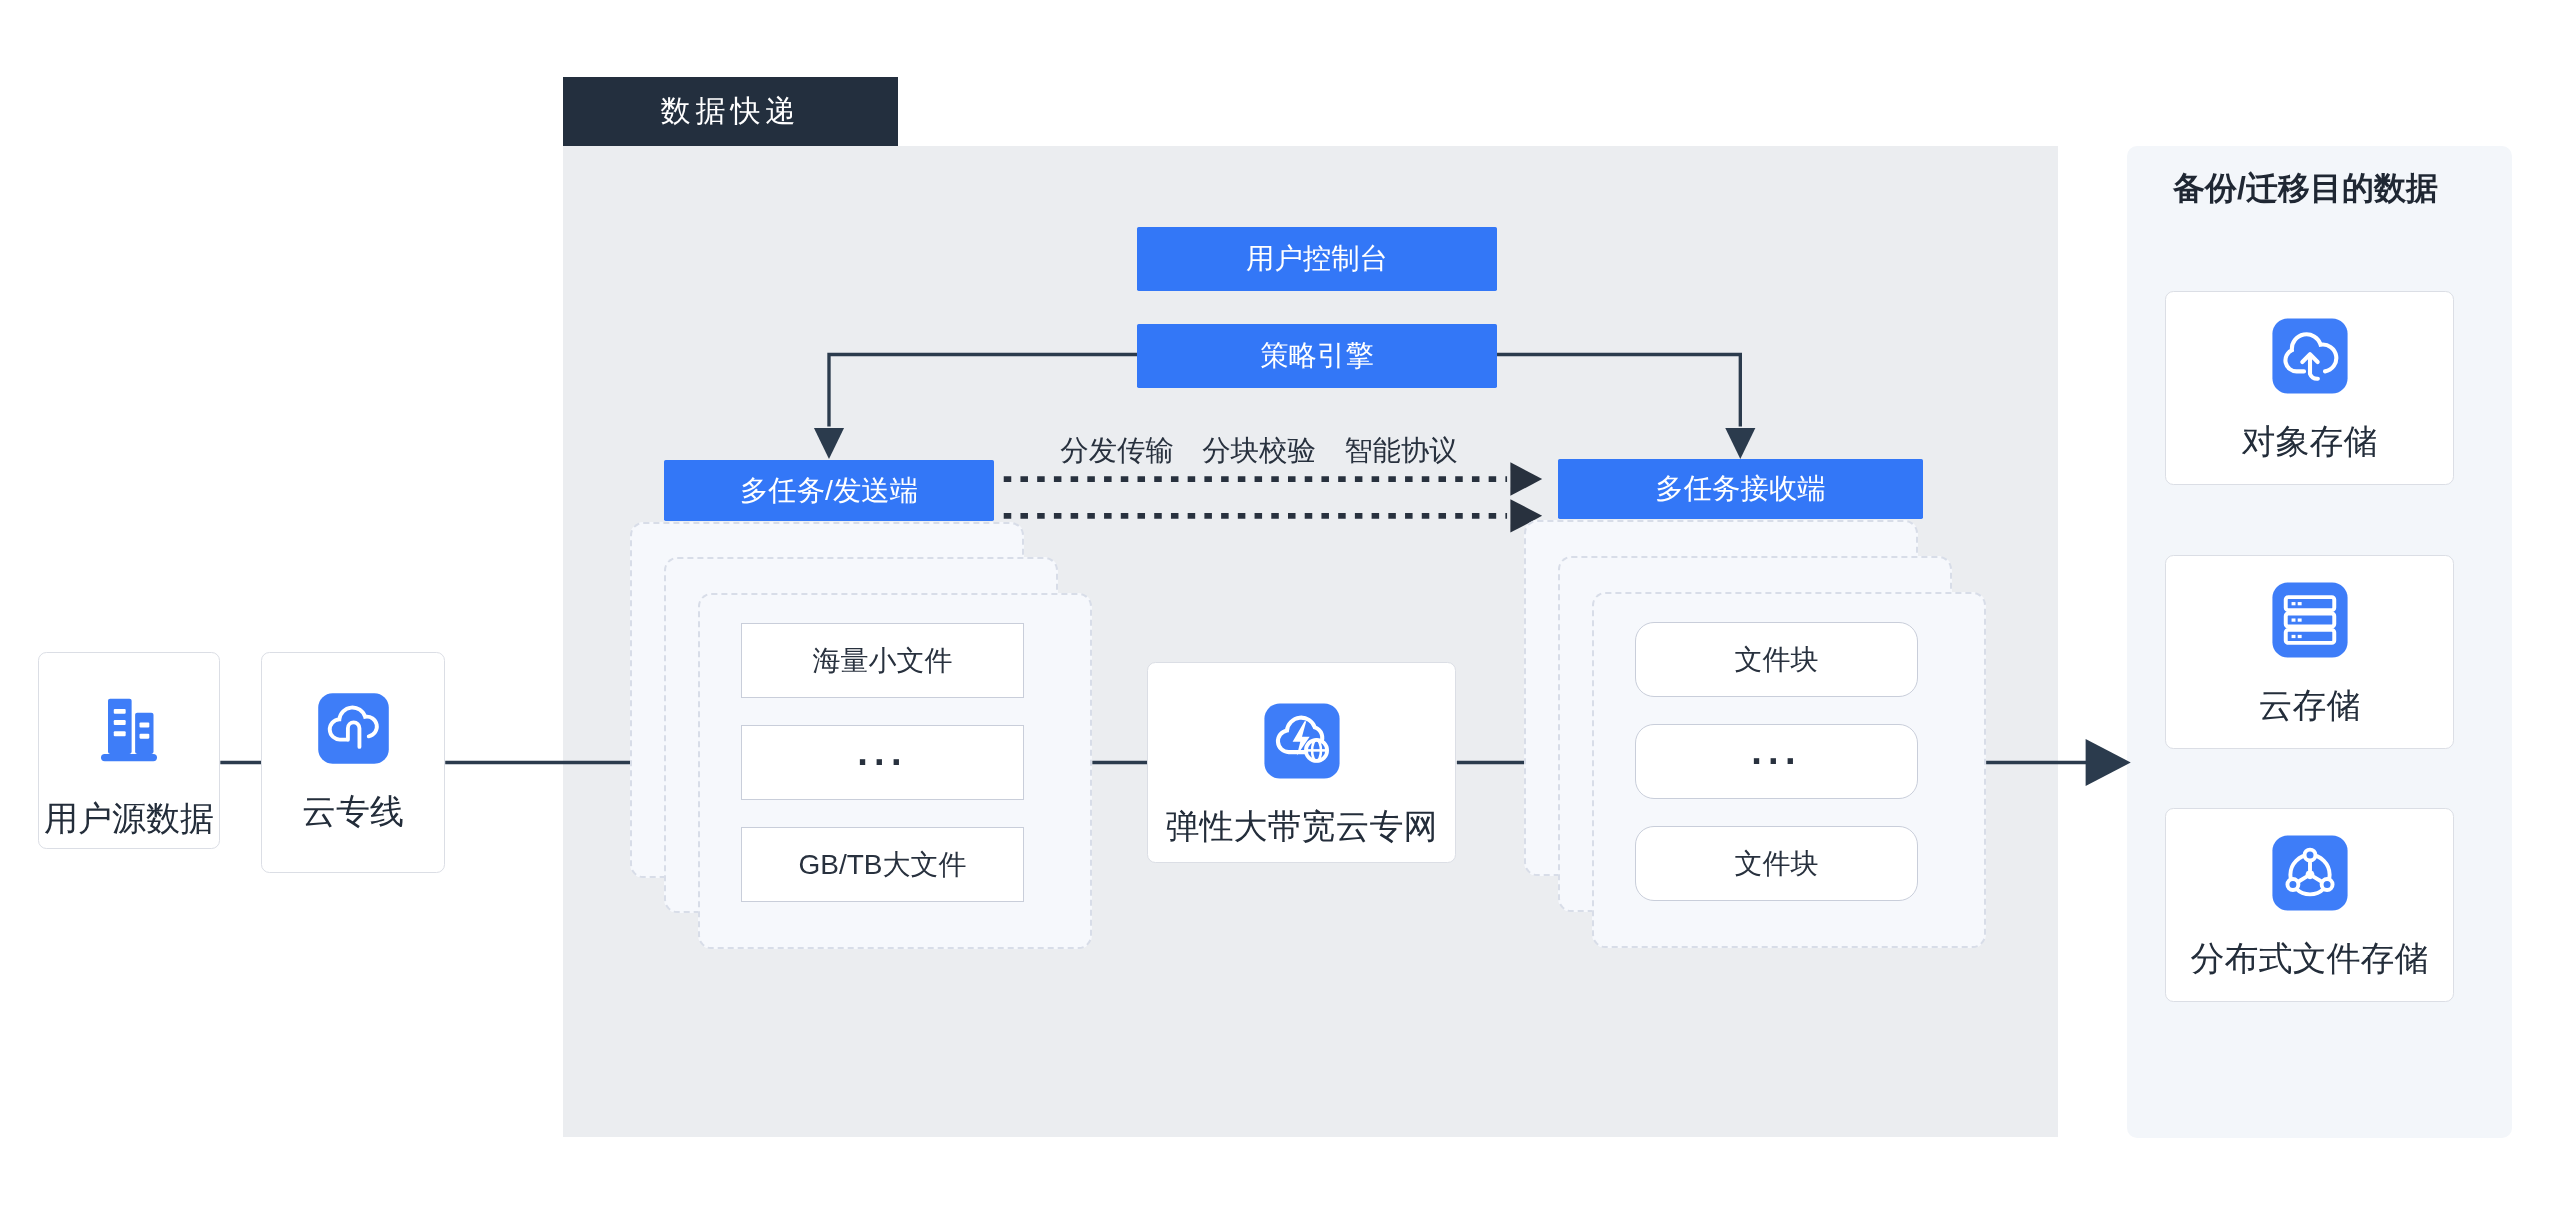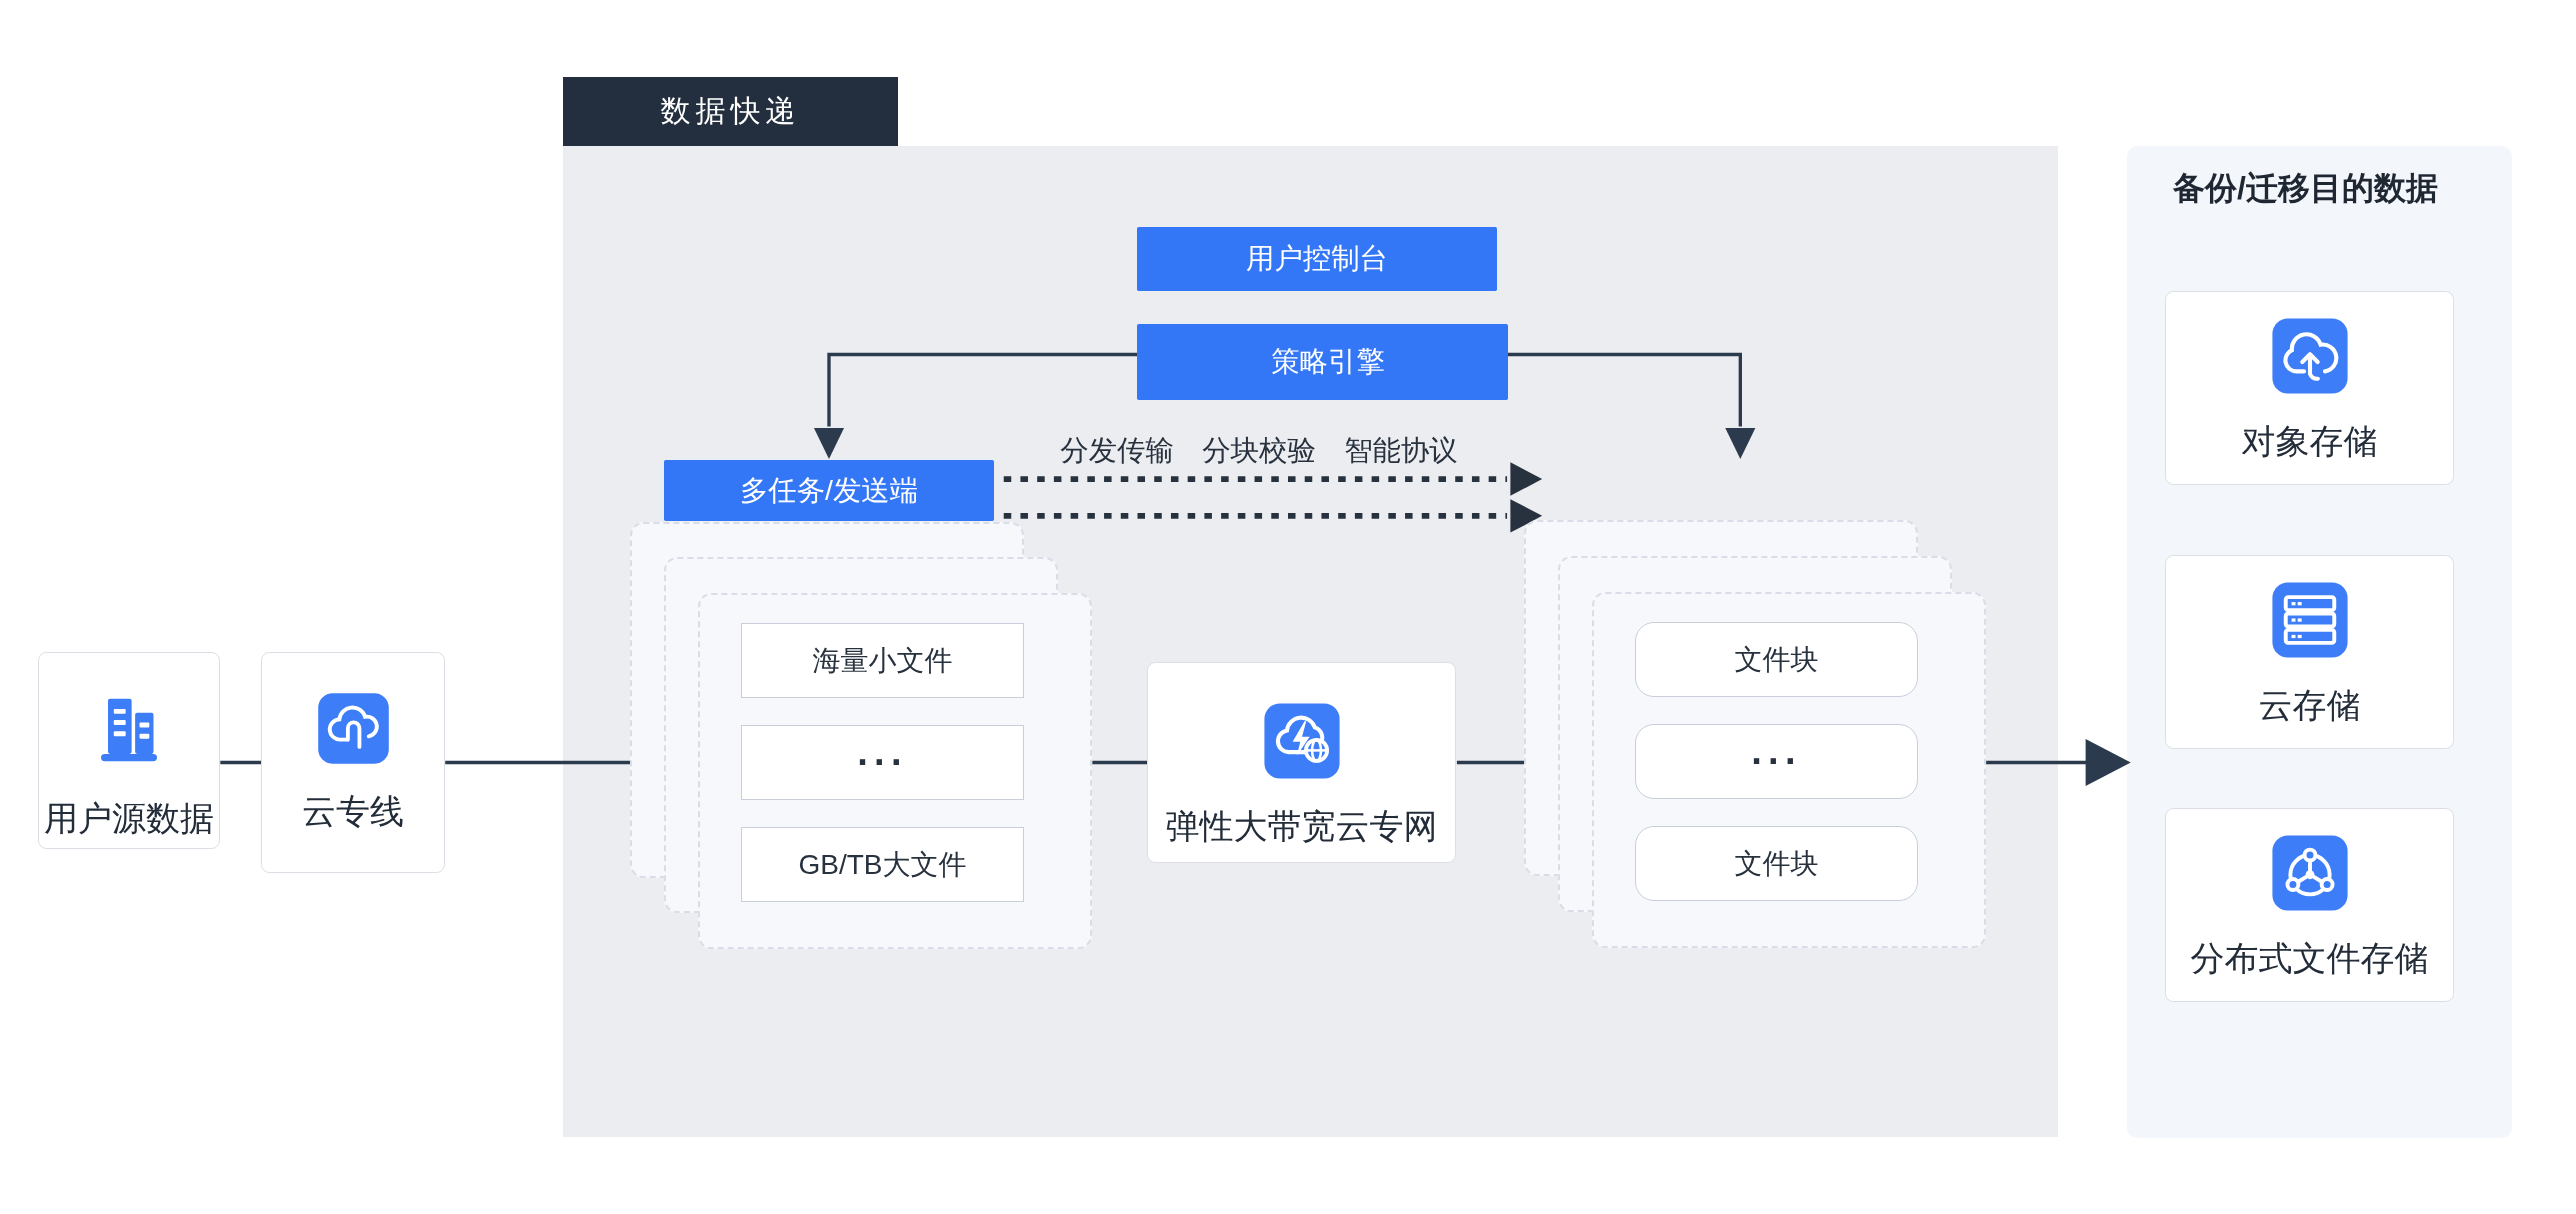--- a/index.html
+++ b/index.html
@@ -14,21 +14,21 @@
 
   
   .main-panel{left:563px;top:146px;width:1495px;height:991px;background:#EBEDF0;}
   .dest-panel{left:2127px;top:146px;width:385px;height:992px;background:#F3F6FA;border-radius:10px;}
   .dest-title{left:2173px;top:167px;width:318px;font-size:32px;font-weight:bold;color:#1F2733;}
 
   
   .bluebox{background:#3377F7;color:#ffffff;display:flex;align-items:center;justify-content:center;
            font-size:28.4px;border-radius:1.7px;}
   .console{left:1137px;top:227px;width:360px;height:64px;}
-  .policy{left:1137px;top:324px;width:360px;height:76px;padding-left:11px;}
+  .policy{left:1137px;top:324px;width:360px;height:64px;}
   .sender{left:664px;top:460px;width:330px;height:61px;}
   .receiver{left:1558px;top:459px;width:365px;height:60px;}
 
   
   .features{left:1004px;top:432px;width:510px;text-align:center;font-size:28.4px;color:#28313E;}
 
   
   .card{background:#ffffff;border:1.7px solid #DBDEE5;border-radius:8.4px;box-sizing:border-box;
         display:flex;flex-direction:column;align-items:center;}
   .card .label{font-size:34px;color:#232D3A;margin-top:22px;text-align:left;}
@@ -96,20 +96,23 @@
   </svg>
 
   <div class="abs bluebox console">
     <span>用户控制台</span>
   </div>
   <div class="abs bluebox policy">
     <span>策略引擎</span>
   </div>
   <div class="abs bluebox sender">
     <span>多任务/发送端</span>
+  </div>
+  <div class="abs bluebox receiver">
+    <span>多任务接收端</span>
   </div>
 
   <div class="abs features">分发传输　分块校验　智能协议</div>
 
   <div class="abs stack-card s-back-l"></div>
   <div class="abs stack-card s-mid-l"></div>
   <div class="abs stack-card s-front-l"></div>
   <div class="abs stack-card s-back-r"></div>
   <div class="abs stack-card s-mid-r"></div>
   <div class="abs stack-card s-front-r"></div>

